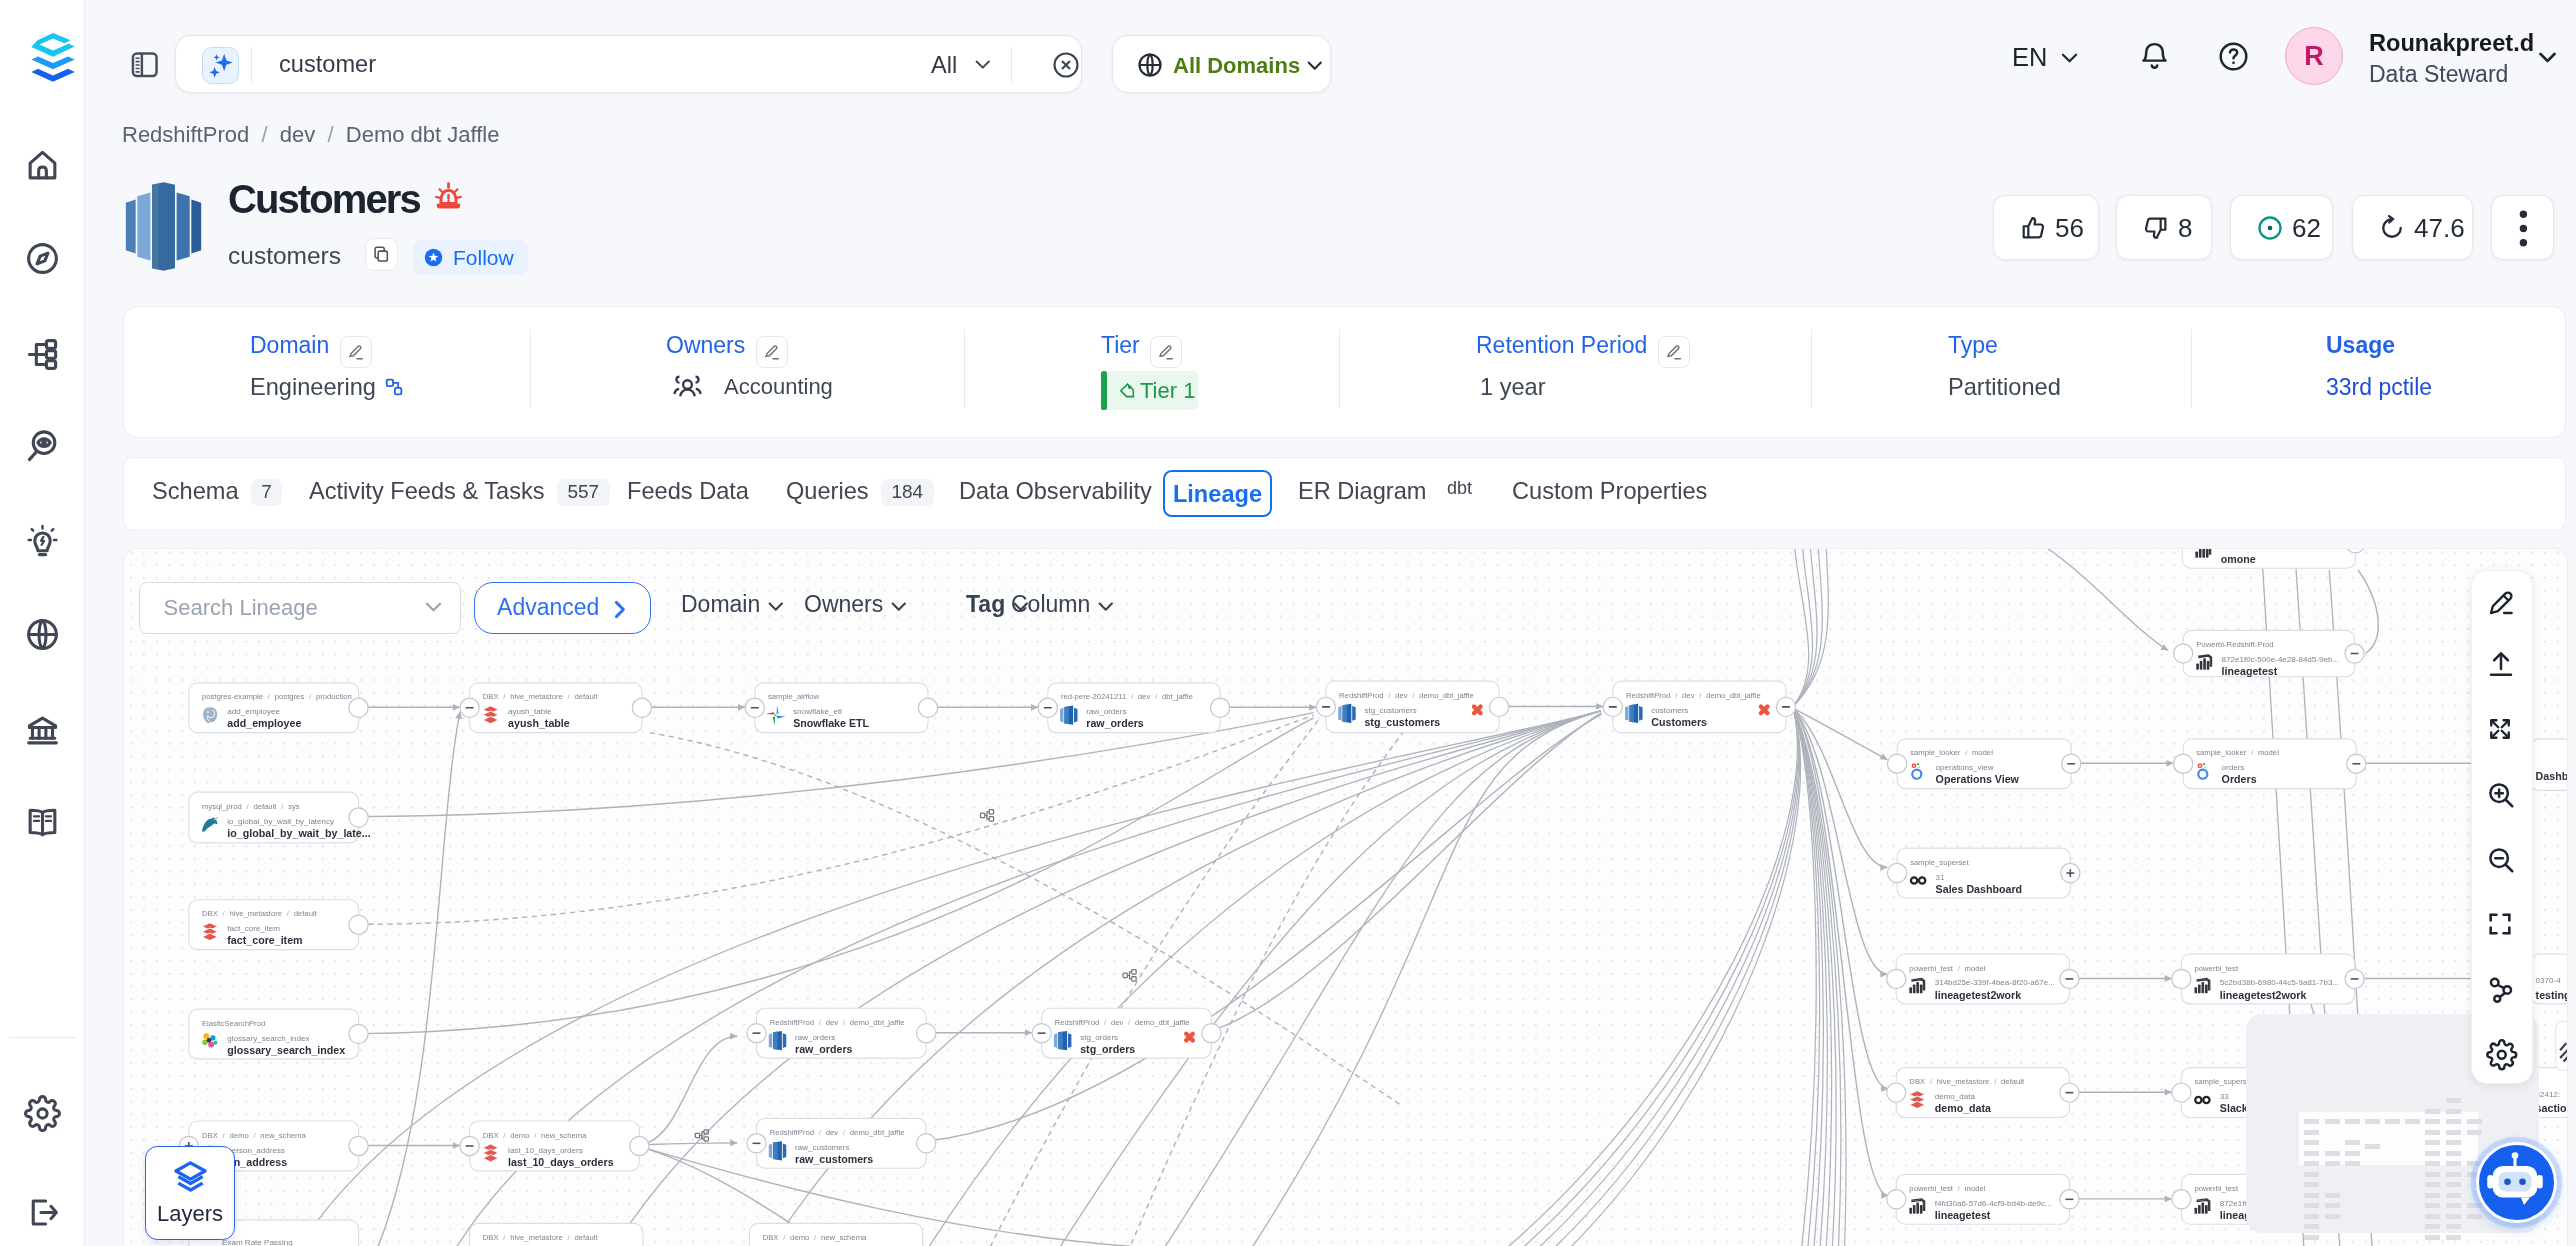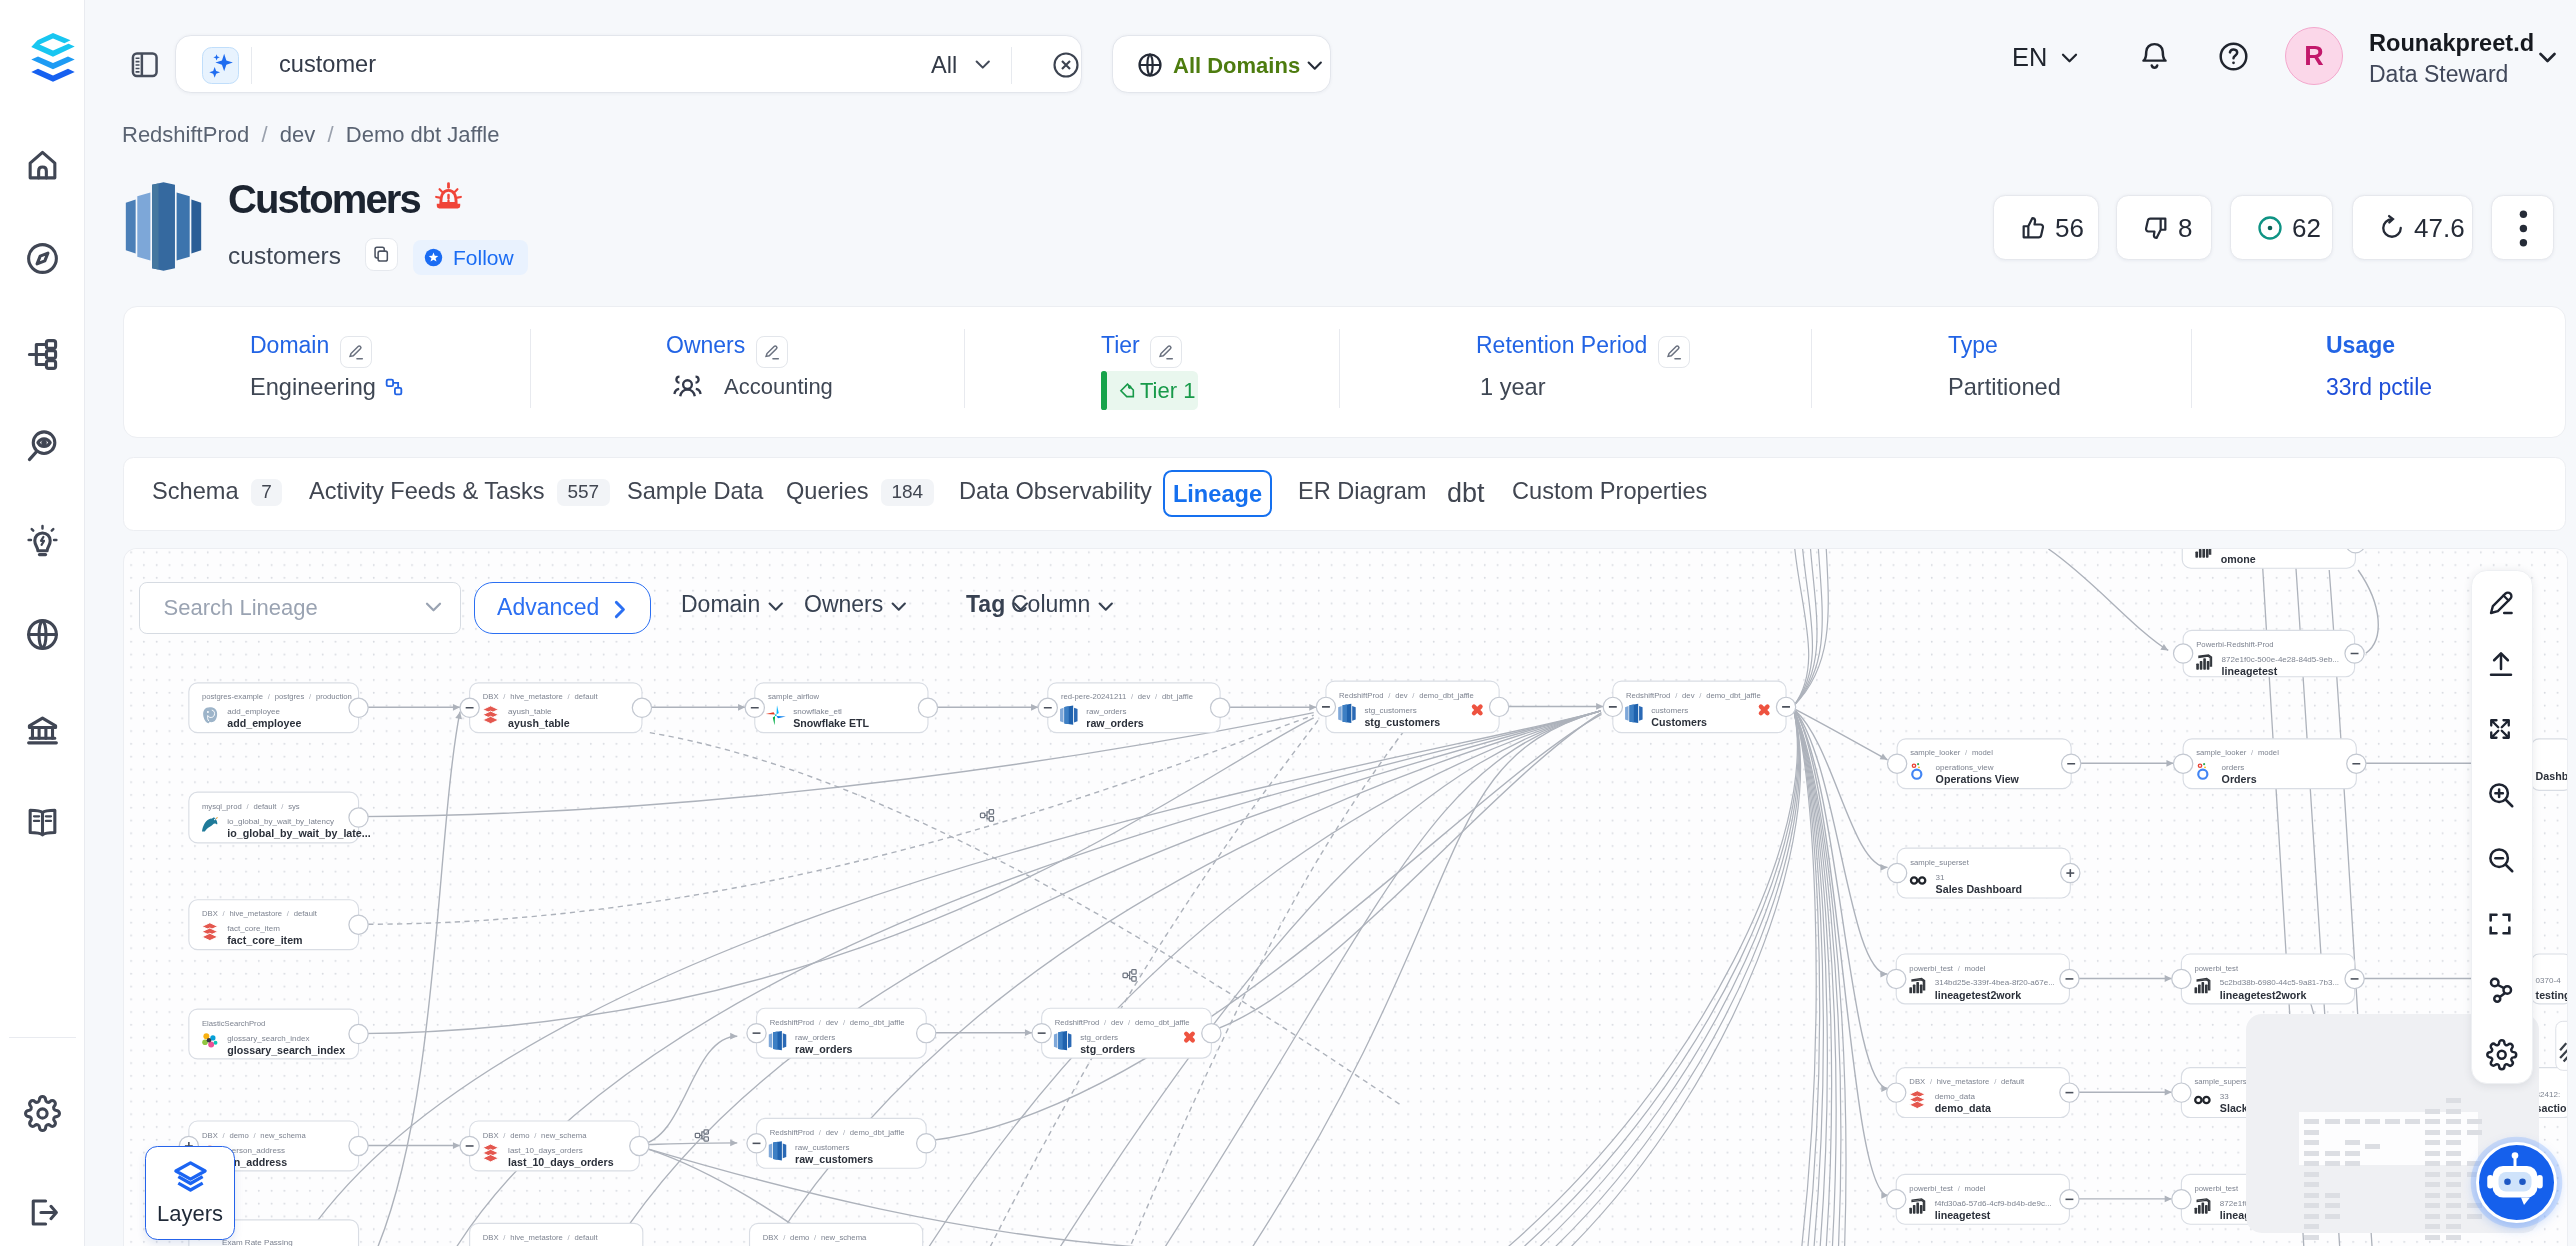--- a/index.html
+++ b/index.html
@@ -220,26 +220,26 @@
         </svg>
         <span style="position:absolute;left:33px;top:7px;font-size:22px;color:#189a4a;font-weight:500;">Tier 1</span>
       </div>
       <div style="position:absolute;left:1356px;top:67px;font-size:23.6px;color:#3f4754;">1 year</div>
       <div style="position:absolute;left:1824px;top:67px;font-size:23.6px;color:#3f4754;">Partitioned</div>
       <div style="position:absolute;left:2202px;top:67px;font-size:23px;color:#1d4ed8;">33rd pctile</div>
     </div>
     <div style="position:absolute;left:123px;top:457px;width:2443px;height:74px;background:#fff;border-radius:10.5px;border:0.9px solid #eceef2;">
       <div style="position:absolute;left:28px;top:20px;"><span style="font-size:23.6px;color:#414651;">Schema</span><span style="display:inline-block;background:#f2f4f7;border-radius:7px;padding:2.6px 10.5px;font-size:19px;color:#414651;margin-left:12.3px;vertical-align:0.9px;">7</span></div>
       <div style="position:absolute;left:185px;top:20px;"><span style="font-size:23.6px;color:#414651;">Activity Feeds &amp; Tasks</span><span style="display:inline-block;background:#f2f4f7;border-radius:7px;padding:2.6px 10.5px;font-size:19px;color:#414651;margin-left:12.3px;vertical-align:0.9px;">557</span></div>
-      <div style="position:absolute;left:503px;top:20px;"><span style="font-size:23.6px;color:#414651;">Sample Data</span></div>
+      <div style="position:absolute;left:503px;top:20px;"><span style="font-size:23.6px;color:#414651;">Feeds Data</span></div>
       <div style="position:absolute;left:662px;top:20px;"><span style="font-size:23.6px;color:#414651;">Queries</span><span style="display:inline-block;background:#f2f4f7;border-radius:7px;padding:2.6px 10.5px;font-size:19px;color:#414651;margin-left:12.3px;vertical-align:0.9px;">184</span></div>
       <div style="position:absolute;left:835px;top:20px;"><span style="font-size:23.6px;color:#414651;">Data Observability</span></div>
       <div style="position:absolute;left:1039px;top:12.3px;width:109px;height:47px;border:2.1px solid #1570ef;border-radius:8.8px;text-align:center;line-height:44px;font-size:23.6px;font-weight:bold;color:#1570ef;background:#fff;">Lineage</div>
       <div style="position:absolute;left:1174px;top:20px;font-size:23.6px;color:#414651;">ER Diagram</div>
-      <div style="position:absolute;left:1323px;top:20px;font-size:27px;color:#414651;">dbt</div>
+      <div style="position:absolute;left:1323px;top:20px;font-size:18px;color:#414651;">dbt</div>
       <div style="position:absolute;left:1388px;top:20px;font-size:23.6px;color:#414651;">Custom Properties</div>
     </div>
     <div style="position:absolute;left:123px;top:548px;width:2445px;height:698px;background:#fdfdfe;border-radius:14px 14px 0 0;overflow:hidden;border:0.9px solid #eceef2;border-bottom:none;">
       <svg width="2445" height="698" viewBox="141 626 2793 798" style="position:absolute;left:0;top:0" font-family="Liberation Sans, sans-serif">
         <defs>
           <pattern id="dots" width="14.6" height="14.6" patternUnits="userSpaceOnUse">
             <circle cx="2" cy="2" r="1.05" fill="#d7dae0"></circle>
           </pattern>
         </defs>
         <rect x="141" y="626" width="2793" height="798" fill="#fdfdfe"></rect>

